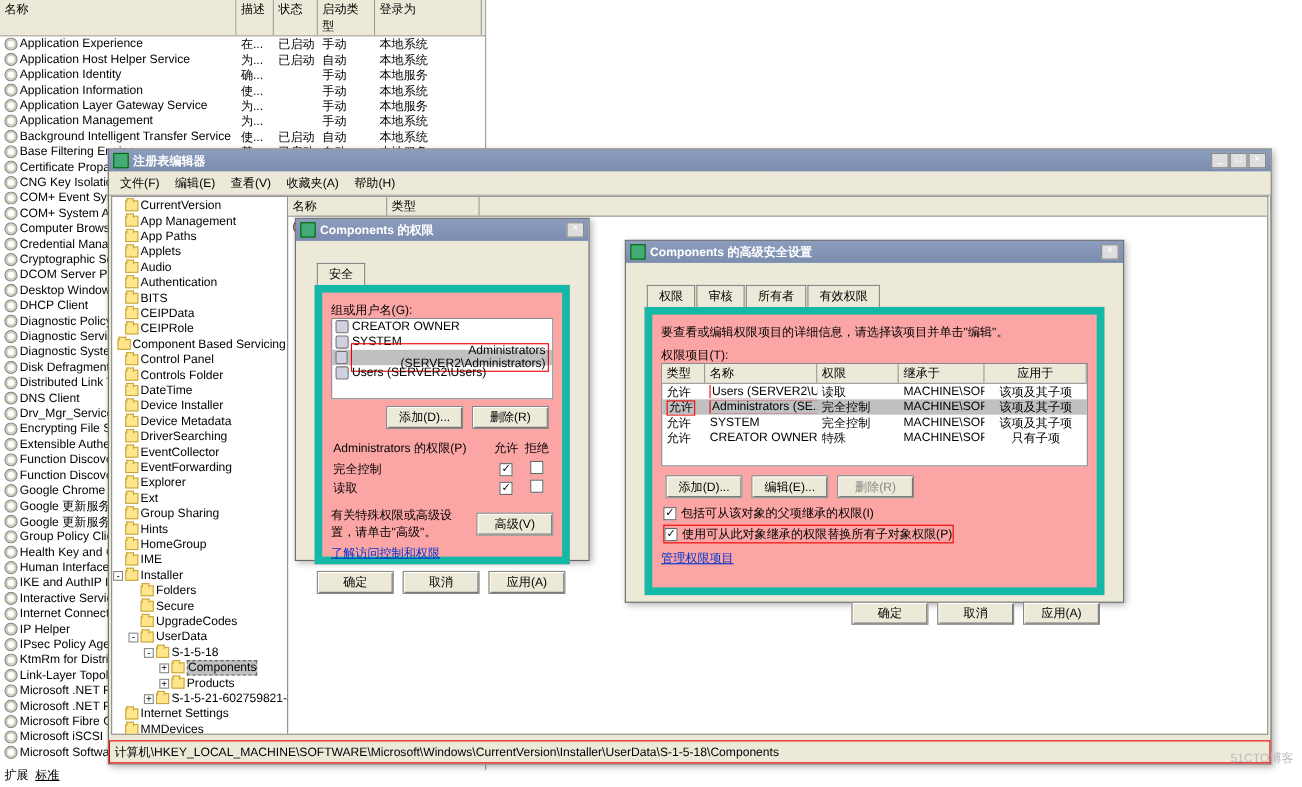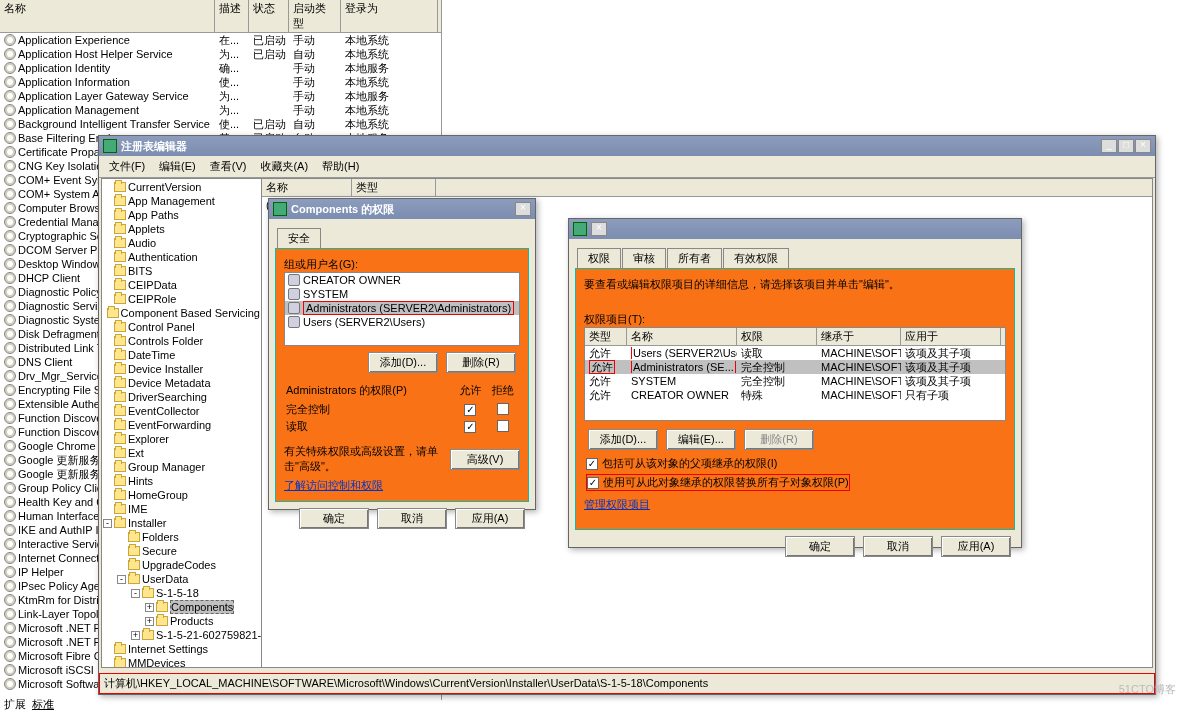--- a/index.html
+++ b/index.html
@@ -35,42 +35,42 @@
 .reg-values { flex:1; }
 .rv-header { display:flex; background:#ece9d8; border-bottom:1px solid #999; }
 .rv-header span { border-right:1px solid #999; padding:1px 4px; }
 .rvh-name { width:90px; } .rvh-type { width:84px; } .rvh-data { flex:1; }
 .rv-row { display:flex; padding:1px 4px; }
 .reg-status { padding:2px 4px; border-top:1px solid #999; background:#ece9d8; position:absolute; bottom:0; left:0; right:0; }
 .red-box { border:1px solid #e00; }
 
 .dlg { position:absolute; background:#ece9d8; border:1px solid #666; box-shadow:2px 2px 6px rgba(0,0,0,.3); }
 .dlg .title-bar { background:linear-gradient(#8c9cbd,#7b8db0); }
-.dlg-body { padding:6px; }
+.dlg-body { padding:17px; }
 .tabset { display:flex; margin:3px 2px 0; }
 .tab { border:1px solid #888; border-bottom:none; padding:2px 10px; background:#ece9d8; margin-right:1px; position:relative; }
 .tab.active { background:#ece9d8; z-index:2; }
-.tab-panel { border:1px solid #14b8a6; background:#f97316; padding:8px; }
+.tab-panel { border:7px solid #14b8a6; background:#fca5a5; padding:8px; }
 .listbox { background:#fff; border:1px solid #888; height:74px; overflow:auto; }
 .listbox .li { padding:0 3px; display:flex; align-items:center; gap:3px; height:14px; }
 .listbox .li.selrow { background:#c0c0c0;text-align:right; }
 .li .usr-icon { width:12px; height:12px; display:inline-block; background:#d0d0e0; border:1px solid #777; border-radius:2px; }
 .btn { border:1px solid #888; background:#ece9d8; padding:2px 6px; min-width:70px; text-align:center; display:inline-block; cursor:default; box-shadow:1px 1px 0 #fff inset,-1px -1px 0 #777 inset; }
 .btn.dis { color:#888; }
 .btn-row { display:flex; justify-content:flex-end; gap:8px; margin:6px 4px; }
 .perm-table { width:100%; }
 .perm-table th { text-align:left; font-weight:normal; padding:2px 0; }
 .perm-table td { padding:0; }
 .cbx { width:12px; height:12px; border:1px solid #666; background:#fff; display:inline-block; text-align:center; line-height:10px; font-size:10px; }
 .link { color:#0033cc; text-decoration:underline; cursor:default; }
 
 .adv-listview { background:#fff; border:1px solid #888; }
 .lv-header { display:flex; background:#ece9d8; border-bottom:1px solid #999; }
 .lv-header span { border-right:1px solid #999; padding:1px 4px; }
-.lvh-type { width:42px; } .lvh-name { width:110px; } .lvh-access { width:80px; } .lvh-inh { width:84px; } .lvh-app { width:100px; }
+.lvh-type { width:42px; } .lvh-name { width:110px; } .lvh-access { width:80px; } .lvh-inh { width:84px; } .lvh-app { width:100px;text-align:center; }
 .lv-row { display:flex; padding:0 0; height:14px; align-items:center; }
 .lv-row span { padding:0 4px; overflow:hidden; white-space:nowrap; }
 .lv-row.selrow { background:#c0c0c0; }
 .ck-line { display:flex; align-items:center; gap:4px; margin:3px 2px; }
 
 .footer-tabs { position:absolute; bottom:3px; left:4px; display:flex; gap:6px; font-size:11px; }
 .watermark { position:absolute; right:8px; bottom:18px; color:#bbb; font-size:11px; }
 </style>
 </head>
 <body>
@@ -531,21 +531,21 @@
           <span>Explorer</span>
         </div>
         <div class="node">
           <span style="width:9px;display:inline-block"></span>
           <span class="folder-icon"></span>
           <span>Ext</span>
         </div>
         <div class="node">
           <span style="width:9px;display:inline-block"></span>
           <span class="folder-icon"></span>
-          <span>Group Manager</span>
+          <span>Group Sharing</span>
         </div>
         <div class="node">
           <span style="width:9px;display:inline-block"></span>
           <span class="folder-icon"></span>
           <span>Hints</span>
         </div>
         <div class="node">
           <span style="width:9px;display:inline-block"></span>
           <span class="folder-icon"></span>
           <span>HomeGroup</span>
@@ -684,34 +684,35 @@
       <span class="btn">确定</span>
       <span class="btn">取消</span>
       <span class="btn">应用(A)</span>
     </div>
   </div>
 </div>
 
 <div class="dlg" style="left:568px; top:218px; width:454px; height:330px">
   <div class="title-bar">
     <span class="icon"></span>
+    <span class="title-text">Components 的高级安全设置</span>
     <div class="ctrls">
         <span class="ctrl">×</span>
       </div>
   </div>
   <div class="dlg-body">
     <div class="tabset">
       <span class="tab active">权限</span>
       <span class="tab">审核</span>
       <span class="tab">所有者</span>
       <span class="tab">有效权限</span>
     </div>
     <div class="tab-panel" style="height:262px">
       <div>要查看或编辑权限项目的详细信息，请选择该项目并单击"编辑"。</div>
-      <div style="margin-top:20px">权限项目(T):</div>
+      <div style="margin-top:6px">权限项目(T):</div>
       <div class="adv-listview" style="height:94px">
         <div class="lv-header">
           <span class="lvh-type">类型</span>
           <span class="lvh-name">名称</span>
           <span class="lvh-access">权限</span>
           <span class="lvh-inh">继承于</span>
           <span class="lvh-app">应用于</span>
         </div>
         <div id="adv-rows">
             <div class="lv-row">

